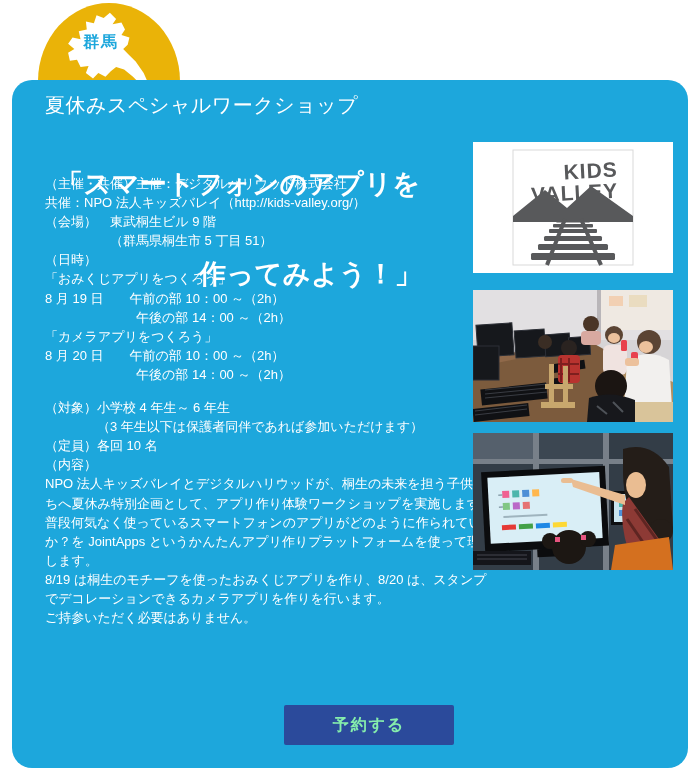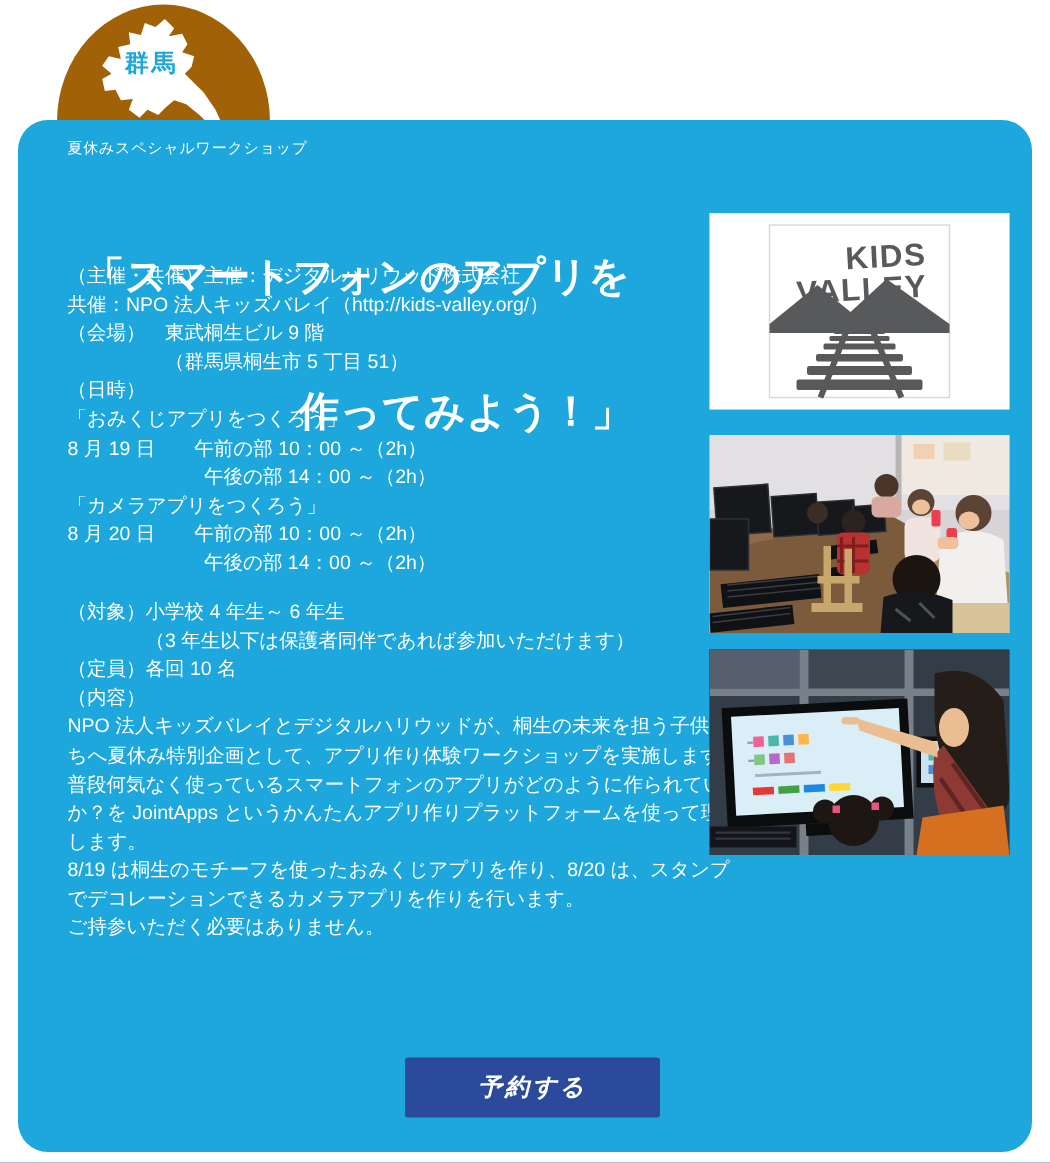--- a/index.html
+++ b/index.html
@@ -2,43 +2,43 @@
 <html lang="ja"><head>
 <meta charset="utf-8">
 <style>
   html,body{margin:0;padding:0;}
   body{
     width:700px;height:775px;background:#ffffff;position:relative;overflow:hidden;
     font-family:"Liberation Sans","DejaVu Sans",sans-serif;
   }
   .dome{
     position:absolute;left:38px;top:3px;width:142px;height:78px;
-    background:#a16207;border-radius:50% 50% 0 0 / 100% 100% 0 0;
+    background:#eab308;border-radius:50% 50% 0 0 / 100% 100% 0 0;
   }
   .dome svg{position:absolute;left:16px;top:7px;}
   .card{
     position:absolute;left:12px;top:80px;width:676px;height:688px;
     background:#1DA7DC;border-radius:20px;color:#ffffff;
   }
-  .subtitle{position:absolute;left:33px;top:12px;font-size:10px;letter-spacing:.5px;}
+  .subtitle{position:absolute;left:33px;top:12px;font-size:20px;letter-spacing:.5px;}
   .title{position:absolute;left:44px;top:29px;font-size:27px;font-weight:bold;line-height:30px;letter-spacing:.5px;white-space:pre;}
   .title .t2{padding-left:143px;}
   .body{position:absolute;left:33px;top:94px;width:436px;font-size:13px;line-height:19.1px;}
   .line{white-space:pre;height:19.1px;}
   .line.gap{margin-top:14px;}
   .media{position:absolute;left:461px;top:62px;width:200px;}
   .photo{width:200px;overflow:hidden;background:#fff;margin:0;display:block;}
   .photo.logo{height:131px;margin-bottom:17px;}
   .photo.p1{height:132px;margin-bottom:11px;background:#d6d4d6;}
   .photo.p2{height:137px;background:#2c3640;}
   .photo svg{display:block;}
   .cta{
-    position:absolute;left:258px;top:625px;width:170px;height:40px;
-    background:#2B4A9B;color:#ffffff;border:none;border-radius:2px;
-    font-size:16px;font-weight:bold;font-family:inherit;cursor:pointer;letter-spacing:2px;font-style:italic;
+    position:absolute;left:272px;top:625px;width:170px;height:40px;
+    background:#2B4A9B;color:#86efac;border:none;border-radius:2px;
+    font-size:16px;font-weight:bold;font-family:inherit;cursor:pointer;letter-spacing:2px;
   }
 </style>
 </head>
 <body>
 
 <div>
 
   <div class="dome">
     <svg width="110" height="80" viewBox="0 0 110 90">
       <path fill="#ffffff" d="M56 3 L63 10 L59 16 L69 14 L73 22 L69 28 L78 31 L76 39 L71 44 L77 50 L85 58 L94 71 L99 82 L91 84 L82 75 L72 67 L63 64 L57 69 L51 75 L43 71 L37 77 L29 71 L32 63 L23 64 L19 56 L11 57 L9 48 L16 44 L9 38 L14 31 L23 33 L21 24 L30 22 L29 13 L38 15 L41 6 L49 9 Z"></path>

